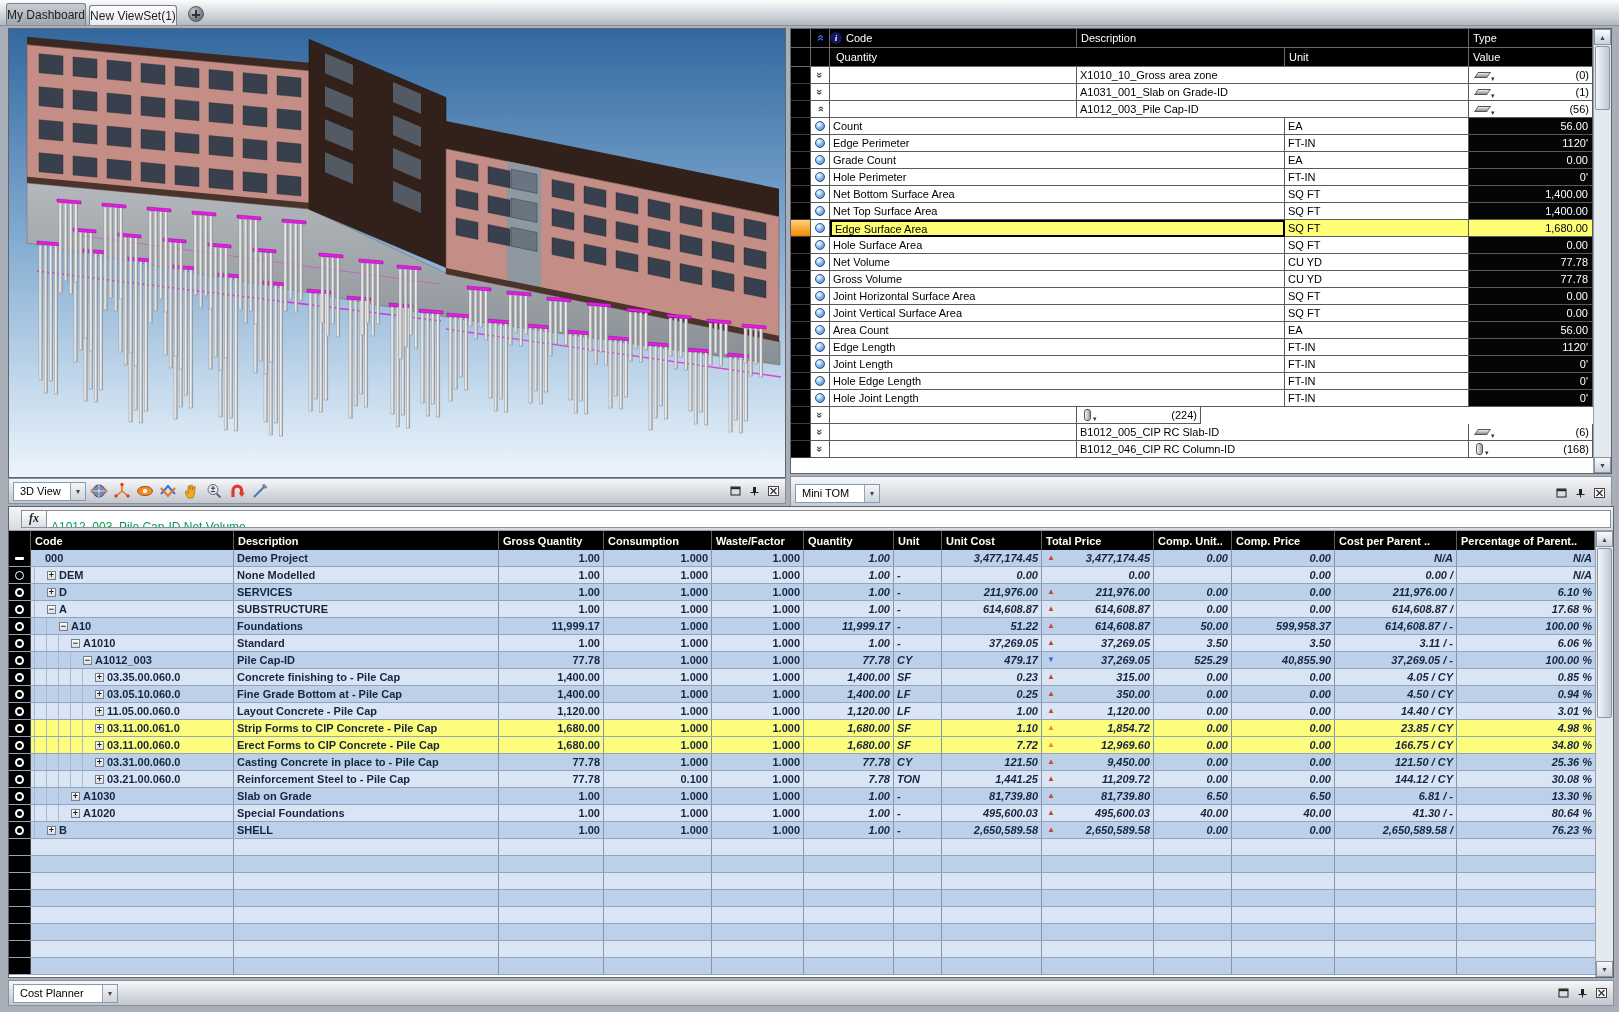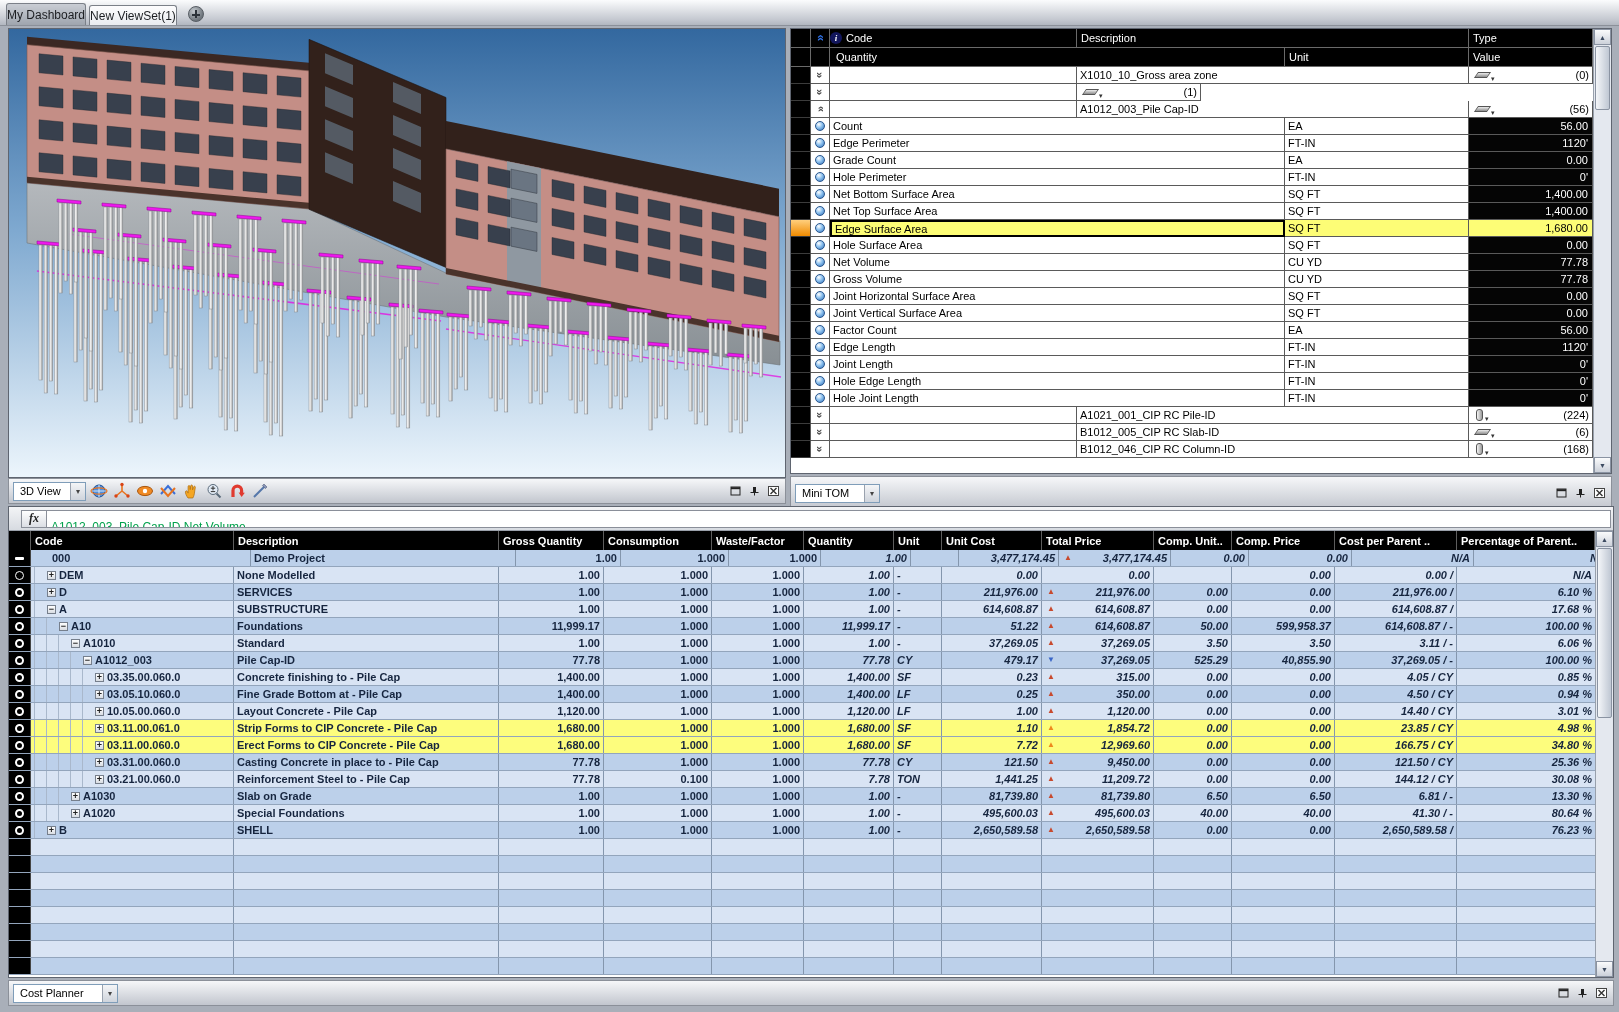--- a/index.html
+++ b/index.html
@@ -584,20 +584,21 @@
             <span class="obj-dd">▾</span>
             <span class="cnt">(0)</span>
           </span>
         </div>
         <div class="tk-row">
           <span class="tk-c w-sel tk-sel"></span>
           <span class="tk-c w-ic tk-ic">
             <span class="chev down">»</span>
           </span>
           <span class="tk-c w-a"></span>
+          <span class="tk-c w-bc tk-gdesc">A1031_001_Slab on Grade-ID</span>
           <span class="tk-c w-d tk-gval">
             <span class="obj-icon slab"></span>
             <span class="obj-dd">▾</span>
             <span class="cnt">(1)</span>
           </span>
         </div>
         <div class="tk-row">
           <span class="tk-c w-sel tk-sel"></span>
           <span class="tk-c w-ic tk-ic">
             <span class="chev up">»</span>
@@ -716,21 +717,21 @@
           </span>
           <span class="tk-c w-ab tk-qlabel">Joint Vertical Surface Area</span>
           <span class="tk-c w-c tk-unit">SQ FT</span>
           <span class="tk-c w-d tk-val">0.00</span>
         </div>
         <div class="tk-row">
           <span class="tk-c w-sel tk-sel"></span>
           <span class="tk-c w-ic tk-ic">
             <span class="globe"></span>
           </span>
-          <span class="tk-c w-ab tk-qlabel">Factor Count</span>
+          <span class="tk-c w-ab tk-qlabel">Area Count</span>
           <span class="tk-c w-c tk-unit">EA</span>
           <span class="tk-c w-d tk-val">56.00</span>
         </div>
         <div class="tk-row">
           <span class="tk-c w-sel tk-sel"></span>
           <span class="tk-c w-ic tk-ic">
             <span class="globe"></span>
           </span>
           <span class="tk-c w-ab tk-qlabel">Edge Length</span>
           <span class="tk-c w-c tk-unit">FT-IN</span>
@@ -762,21 +763,20 @@
           <span class="tk-c w-ab tk-qlabel">Hole Joint Length</span>
           <span class="tk-c w-c tk-unit">FT-IN</span>
           <span class="tk-c w-d tk-val">0'</span>
         </div>
         <div class="tk-row">
           <span class="tk-c w-sel tk-sel"></span>
           <span class="tk-c w-ic tk-ic">
             <span class="chev down">»</span>
           </span>
           <span class="tk-c w-a"></span>
-          <span class="tk-c w-bc tk-gdesc">A1021_001_CIP RC Pile-ID</span>
           <span class="tk-c w-d tk-gval">
             <span class="obj-icon pile"></span>
             <span class="obj-dd">▾</span>
             <span class="cnt">(224)</span>
           </span>
         </div>
         <div class="tk-row">
           <span class="tk-c w-sel tk-sel"></span>
           <span class="tk-c w-ic tk-ic">
             <span class="chev down">»</span>
@@ -862,21 +862,21 @@
         <span class="ec c-cunit">Comp. Unit..</span>
         <span class="ec c-cprice">Comp. Price</span>
         <span class="ec c-cpp">Cost per Parent ..</span>
         <span class="ec c-pct">Percentage of Parent..</span>
       </div>
       <div id="estBody">
           <div class="est-row">
             <span class="ec c-sel">
               <span class="sel-dash"></span>
             </span>
-            <span class="ec c-code" style="padding-left: 4px; margin-left: 17px;">
+            <span class="ec c-code" style="padding-left: 14px;">
               <span>000</span>
             </span>
             <span class="ec c-desc">Demo Project</span>
             <span class="ec c-src num">1.00</span>
             <span class="ec c-cons num">1.000</span>
             <span class="ec c-waste num">1.000</span>
             <span class="ec c-qty num ital">1.00</span>
             <span class="ec c-unit ital"></span>
             <span class="ec c-ucost num ital">3,477,174.45</span>
             <span class="ec c-arrow">
@@ -1077,21 +1077,21 @@
             <span class="ec c-cprice num ital">0.00</span>
             <span class="ec c-cpp num ital">4.50 / CY</span>
             <span class="ec c-pct num ital">0.94 %</span>
           </div>
           <div class="est-row alt">
             <span class="ec c-sel">
               <span class="sel-dot"></span>
             </span>
             <span class="ec c-code" style="background-image: repeating-linear-gradient(90deg, rgb(169, 184, 204) 0px, rgb(169, 184, 204) 1px, transparent 1px, transparent 12px); background-size: 60px 100%; background-repeat: no-repeat; background-position: 3px 0px; padding-left: 64px;">
               <span class="exp">+</span>
-              <span>10.05.00.060.0</span>
+              <span>11.05.00.060.0</span>
             </span>
             <span class="ec c-desc">Layout Concrete - Pile Cap</span>
             <span class="ec c-src num">1,120.00</span>
             <span class="ec c-cons num">1.000</span>
             <span class="ec c-waste num">1.000</span>
             <span class="ec c-qty num ital">1,120.00</span>
             <span class="ec c-unit ital">LF</span>
             <span class="ec c-ucost num ital">1.00</span>
             <span class="ec c-arrow">
               <span class="tri up">▲</span>

